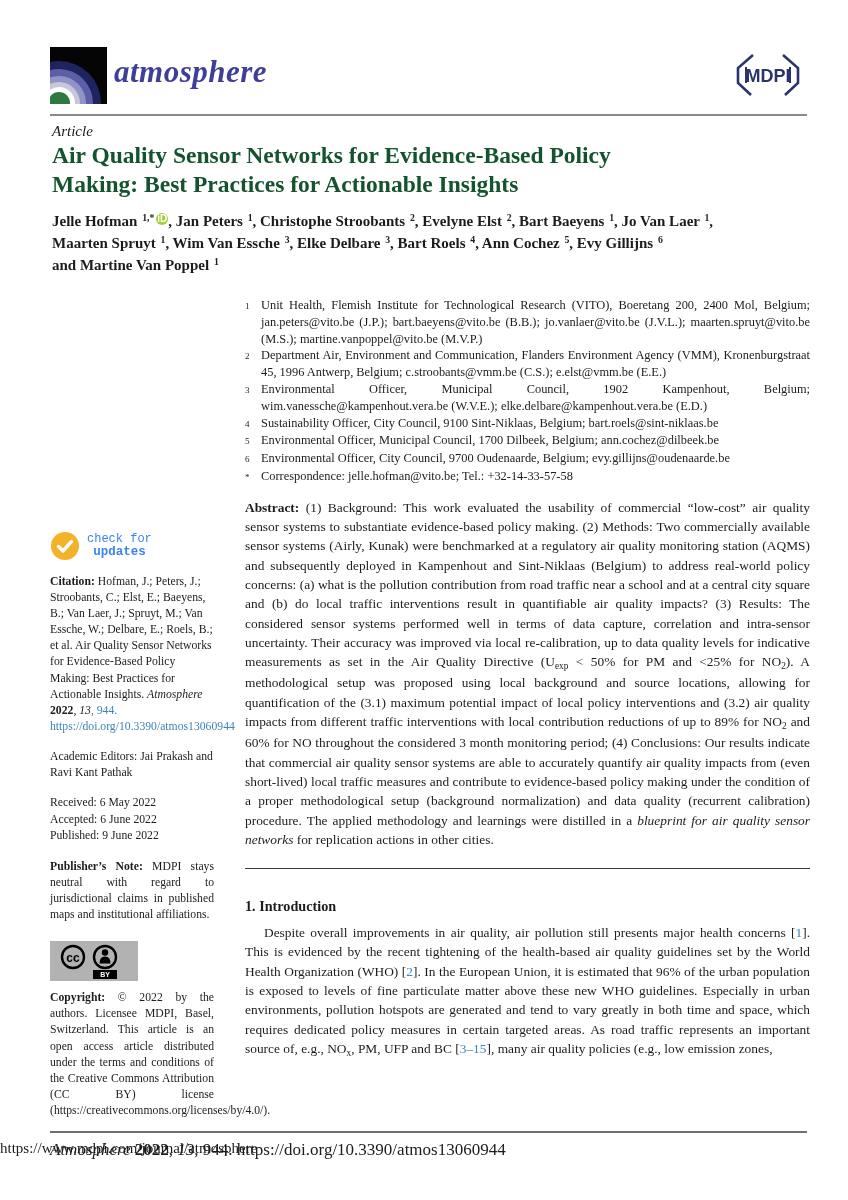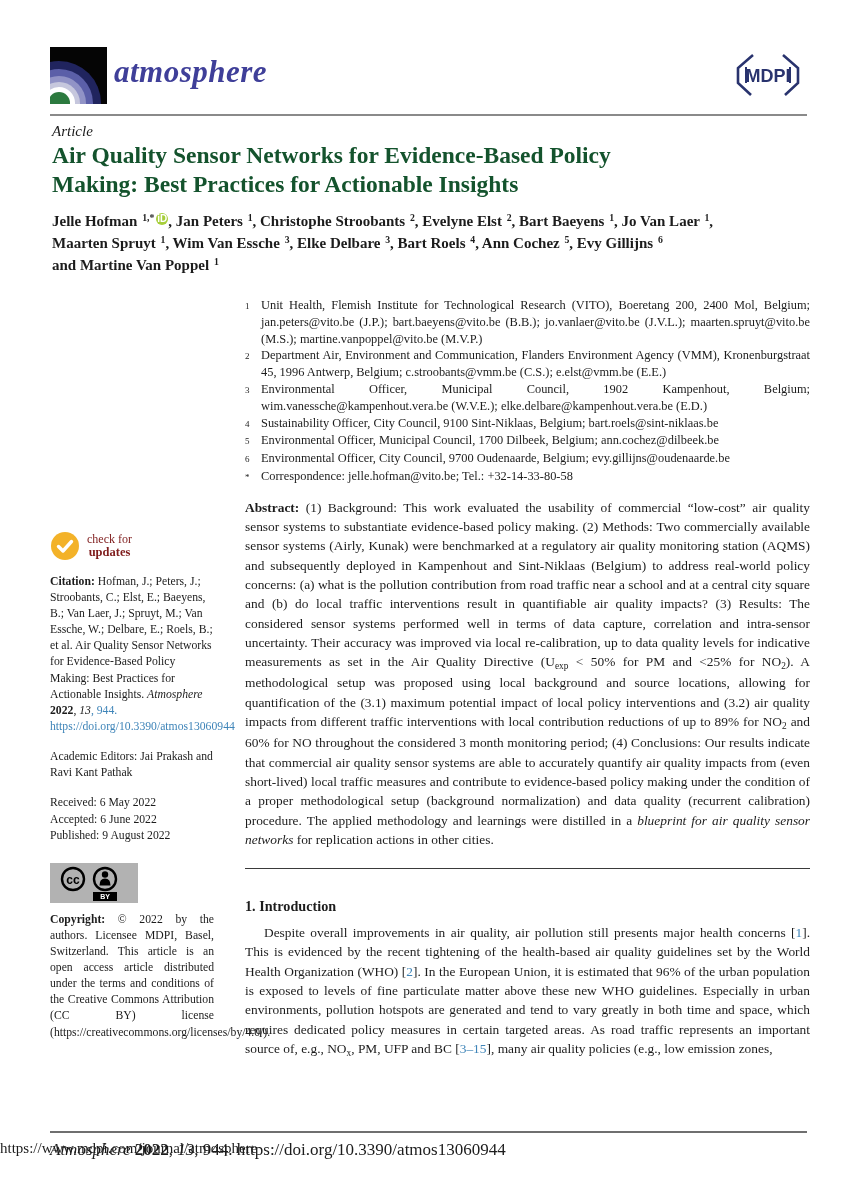--- a/index.html
+++ b/index.html
@@ -40,21 +40,21 @@
   .aff-text{flex:1;text-align:justify;}
   .abstract{margin-top:12px;text-align:justify;line-height:19.3px;font-size:13.4px;}
   .keywords{margin-top:17px;line-height:19px;font-size:13.4px;}
   .divider{margin-top:19px;border:none;border-top:1px solid #3a3a3a;width:100%;}
   .section-heading{margin-top:29px;font-size:14.2px;font-weight:700;}
   .intro-para{margin-top:8px;text-align:justify;line-height:19.3px;font-size:13.4px;text-indent:19px;}
 
   
   .sidebar{position:absolute;left:50px;top:531px;width:164px;font-size:11.7px;line-height:16.1px;}
   .updates-badge{display:flex;align-items:center;gap:7px;width:112px;cursor:pointer;}
-  .updates-text{font-family:Liberation Serif, serif;font-size:12px;line-height:13.5px;color:#7f1d1d;}
+  .updates-text{font-family:Liberation Mono, monospace;font-size:12px;line-height:13.5px;color:#3b82f6;}
   .updates-text .bold{font-weight:700;font-size:12.5px;text-align:center;}
   .sb-block{margin-top:14px;}
   .sb-citation{margin-top:13px;}
   .sb-dates div{line-height:16.6px;}
   .sb-justify{text-align:justify;}
   .cc-badge{margin-top:18px;display:block;}
   .sb-copyright{margin-top:9px;text-align:justify;line-height:16.1px;}
 
   
   .footer-rule{position:absolute;left:50px;top:1131px;width:757px;height:1.5px;background:#6f6f6f;}
@@ -136,21 +136,21 @@
       <div class="aff-row">
         <span class="aff-num">5</span>
         <div class="aff-text">Environmental Officer, Municipal Council, 1700 Dilbeek, Belgium; ann.cochez@dilbeek.be</div>
       </div>
       <div class="aff-row">
         <span class="aff-num">6</span>
         <div class="aff-text">Environmental Officer, City Council, 9700 Oudenaarde, Belgium; evy.gillijns@oudenaarde.be</div>
       </div>
       <div class="aff-row">
         <span class="aff-num">*</span>
-        <div class="aff-text">Correspondence: jelle.hofman@vito.be; Tel.: +32-14-33-80-58</div>
+        <div class="aff-text">Correspondence: jelle.hofman@vito.be; Tel.: +32-14-33-57-58</div>
       </div>
     </div>
 
     <div class="abstract"><span class="seg-b">Abstract: </span><span>(1) Background: This work evaluated the usability of commercial “low-cost” air quality sensor systems to substantiate evidence-based policy making.  (2) Methods: Two commercially available sensor systems (Airly, Kunak) were benchmarked at a regulatory air quality monitoring station (AQMS) and subsequently deployed in Kampenhout and Sint-Niklaas (Belgium) to address real-world policy concerns: (a) what is the pollution contribution from road traffic near a school and at a central city square and (b) do local traffic interventions result in quantifiable air quality impacts? (3) Results: The considered sensor systems performed well in terms of data capture, correlation and intra-sensor uncertainty.  Their accuracy was improved via local re-calibration, up to data quality levels for indicative measurements as set in the Air Quality Directive (U</span><span class="seg-sub">exp</span><span> &lt; 50% for PM and &lt;25% for NO</span><span class="seg-sub">2</span><span>).  A methodological setup was proposed using local background and source locations, allowing for quantification of the (3.1) maximum potential impact of local policy interventions and (3.2) air quality impacts from different traffic interventions with local contribution reductions of up to 89% for NO</span><span class="seg-sub">2</span><span> and 60% for NO throughout the considered 3 month monitoring period; (4) Conclusions: Our results indicate that commercial air quality sensor systems are able to accurately quantify air quality impacts from (even short-lived) local traffic measures and contribute to evidence-based policy making under the condition of a proper methodological setup (background normalization) and data quality (recurrent calibration) procedure. The applied methodology and learnings were distilled in a </span><span class="seg-i">blueprint for air quality sensor networks</span><span> for replication actions in other cities.</span></div>
     <hr class="divider">
     <div class="section-heading">1. Introduction</div>
     <div class="intro-para"><span>Despite overall improvements in air quality, air pollution still presents major health concerns [</span><span class="seg-link">1</span><span>].  This is evidenced by the recent tightening of the health-based air quality guidelines set by the World Health Organization (WHO) [</span><span class="seg-link">2</span><span>]. In the European Union, it is estimated that 96% of the urban population is exposed to levels of fine particulate matter above these new WHO guidelines.  Especially in urban environments, pollution hotspots are generated and tend to vary greatly in both time and space, which requires dedicated policy measures in certain targeted areas.  As road traffic represents an important source of, e.g., NO</span><span class="seg-sub">x</span><span>, PM, UFP and BC [</span><span class="seg-link">3–15</span><span>], many air quality policies (e.g., low emission zones,</span></div>
   </div>
 
   <div class="sidebar">
@@ -166,23 +166,24 @@
       </div>
     </div>
 
     <div class="sb-citation"><span class="seg-b">Citation: </span><span>Hofman, J.; Peters, J.; Stroobants, C.; Elst, E.; Baeyens, B.; Van Laer, J.; Spruyt, M.; Van Essche, W.; Delbare, E.; Roels, B.; et al. Air Quality Sensor Networks for Evidence-Based Policy Making: Best Practices for Actionable Insights. </span><span class="seg-i">Atmosphere</span><span> </span><span class="seg-b">2022</span><span>, </span><span class="seg-i">13</span><span class="seg-link">, 944.  https://doi.org/10.3390/atmos13060944</span></div>
 
     <div class="sb-block">Academic Editors: Jai Prakash and Ravi Kant Pathak</div>
 
     <div class="sb-block sb-dates">
       <div>Received: 6 May 2022</div>
       <div>Accepted: 6 June 2022</div>
-      <div>Published: 9 August 2022</div>
+      <div>Published: 9 June 2022</div>
     </div>
 
+    <div class="sb-block sb-justify"><span class="seg-b">Publisher’s Note: </span><span>MDPI stays neutral with regard to jurisdictional claims in published maps and institutional affiliations.</span></div>
 
     <svg class="cc-badge" width="88" height="40" viewBox="0 0 88 40">
       <rect x="0" y="0" width="88" height="40" fill="#b2b2b2"></rect>
       <circle cx="23" cy="16" r="11" fill="#b2b2b2" stroke="#000000" stroke-width="2.4"></circle>
       <text x="23" y="21" text-anchor="middle" font-family="Liberation Sans, sans-serif" font-size="12" font-weight="bold" fill="#000000">cc</text>
       <circle cx="55" cy="16" r="11" fill="#b2b2b2" stroke="#000000" stroke-width="2.4"></circle>
       <circle cx="55" cy="11.5" r="3.2" fill="#000000"></circle>
       <path d="M49.5 22.5 Q49.5 15.5 55 15.5 Q60.5 15.5 60.5 22.5 Z" fill="#000000"></path>
       <rect x="43" y="29" width="24" height="9" fill="#000000"></rect>
       <text x="55" y="36" text-anchor="middle" font-family="Liberation Sans, sans-serif" font-size="7" font-weight="bold" fill="#ffffff">BY</text>

